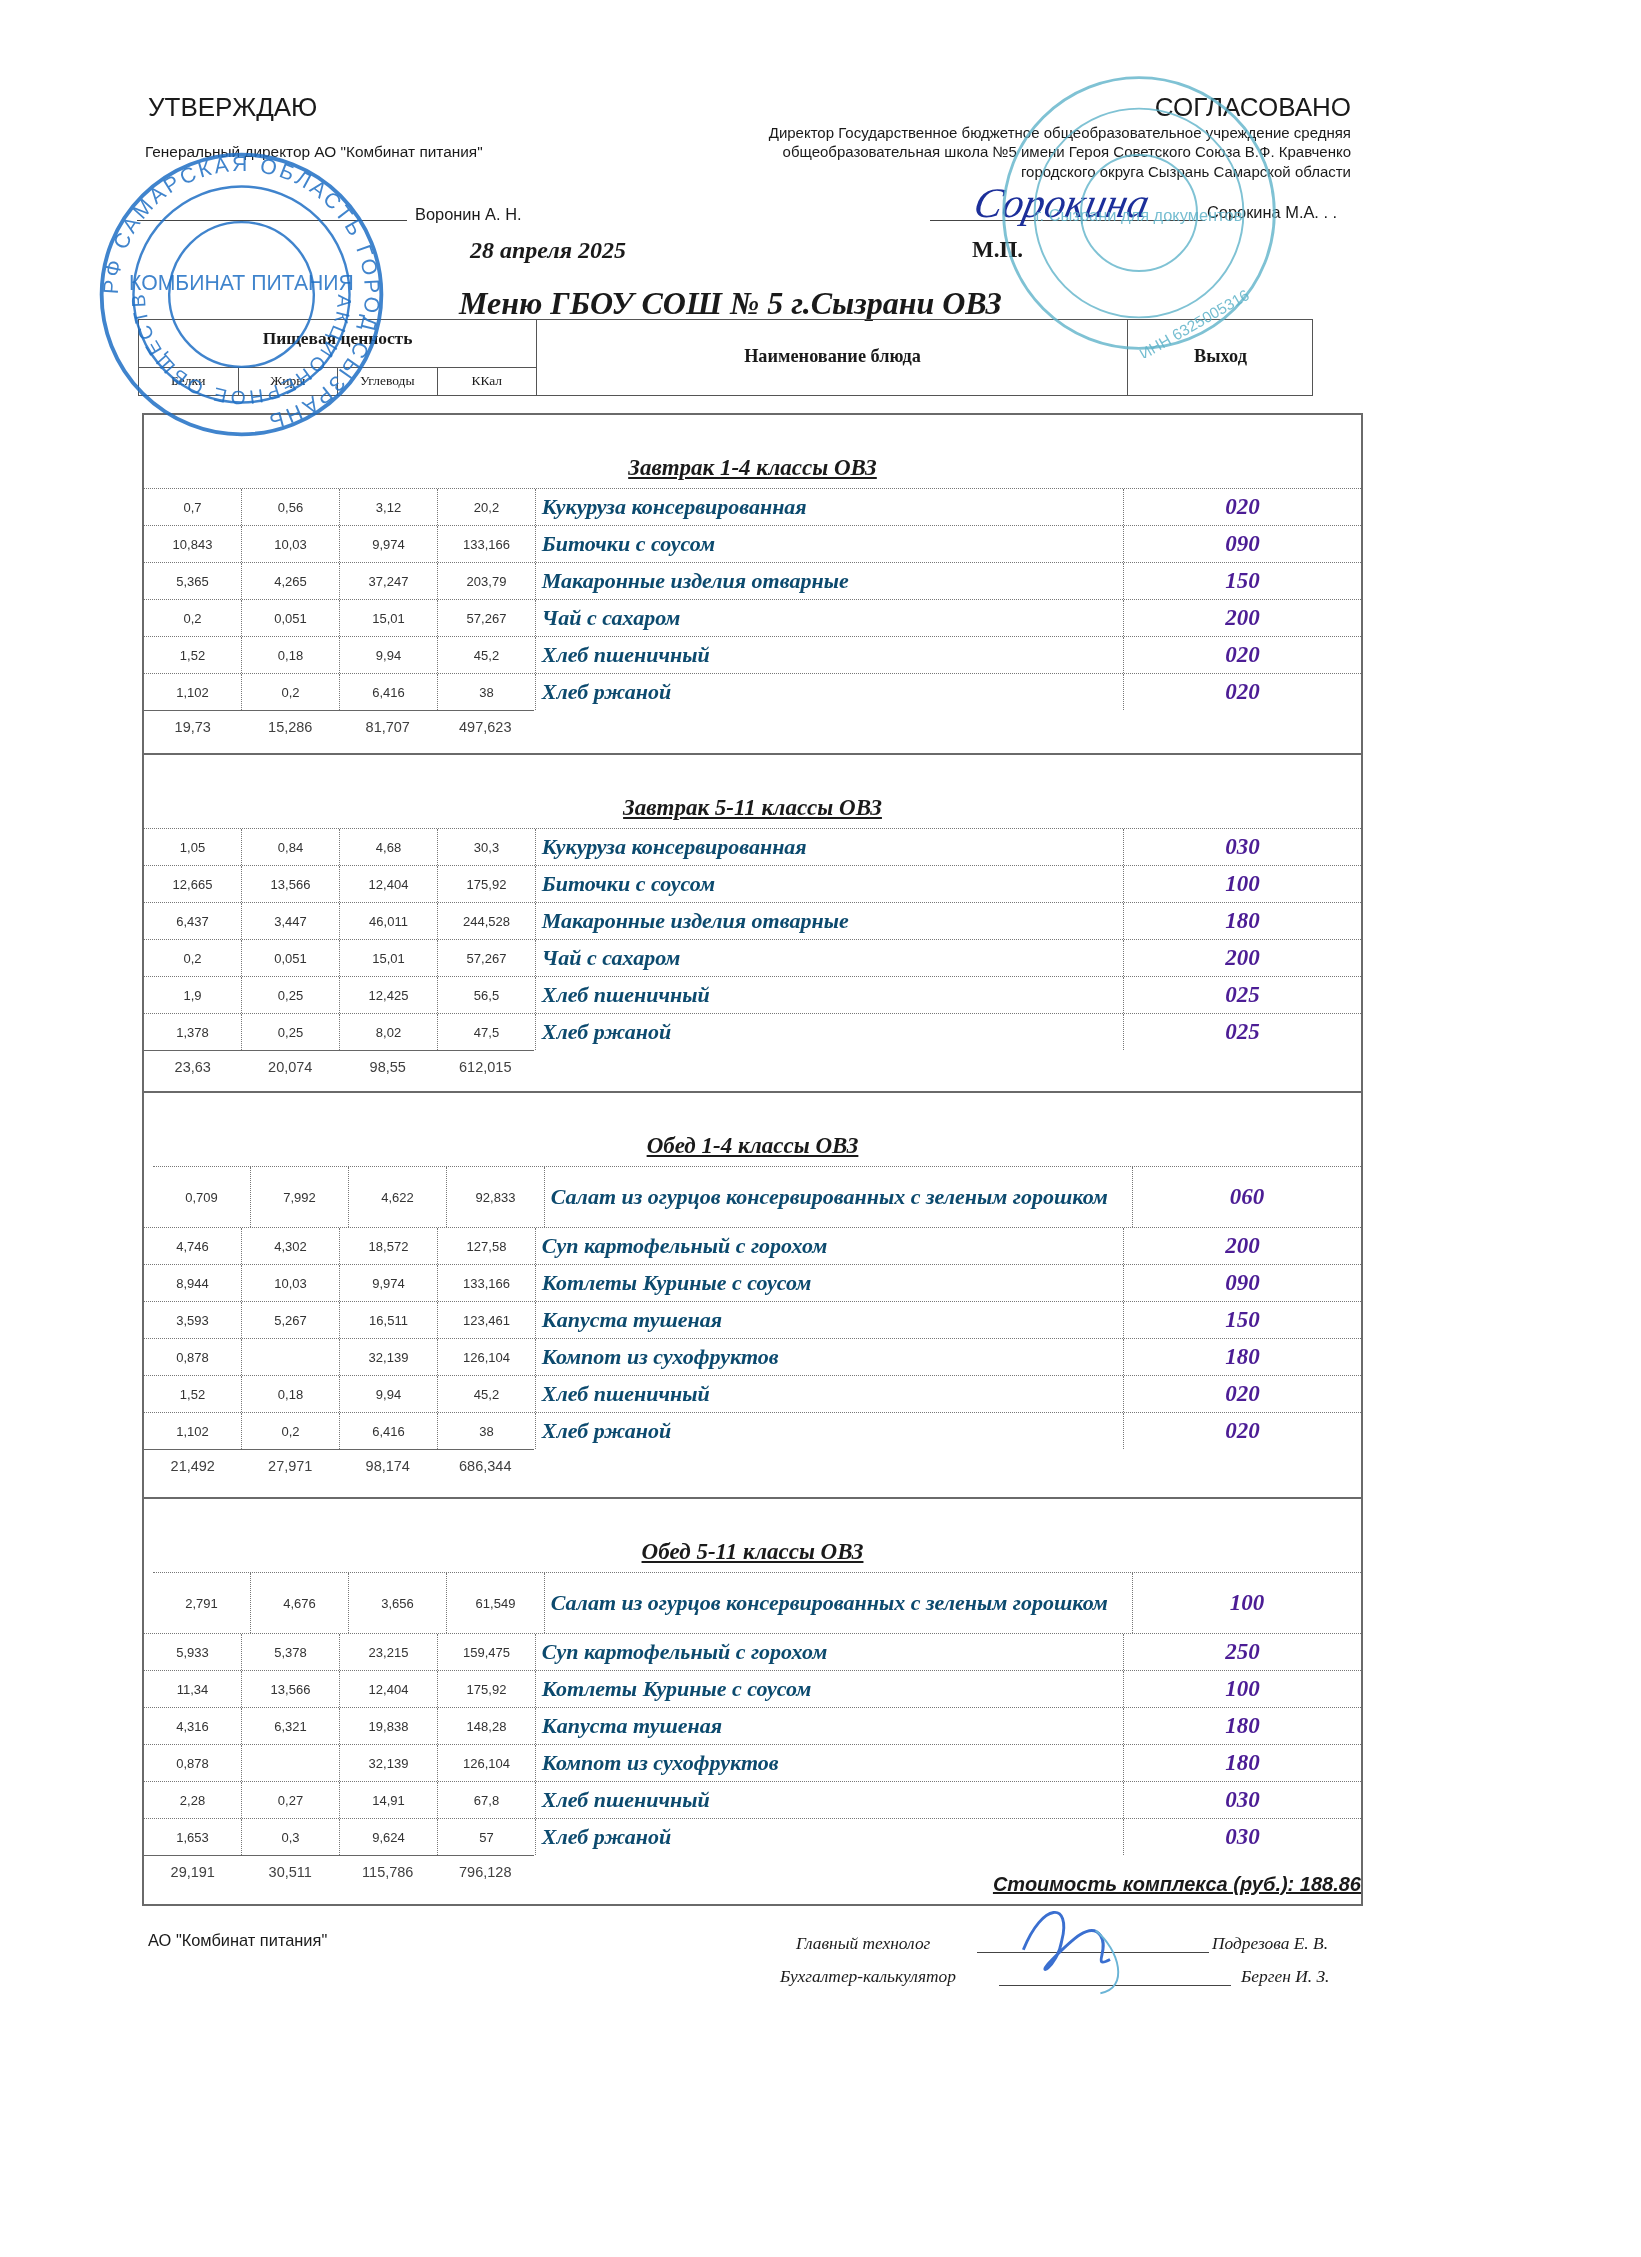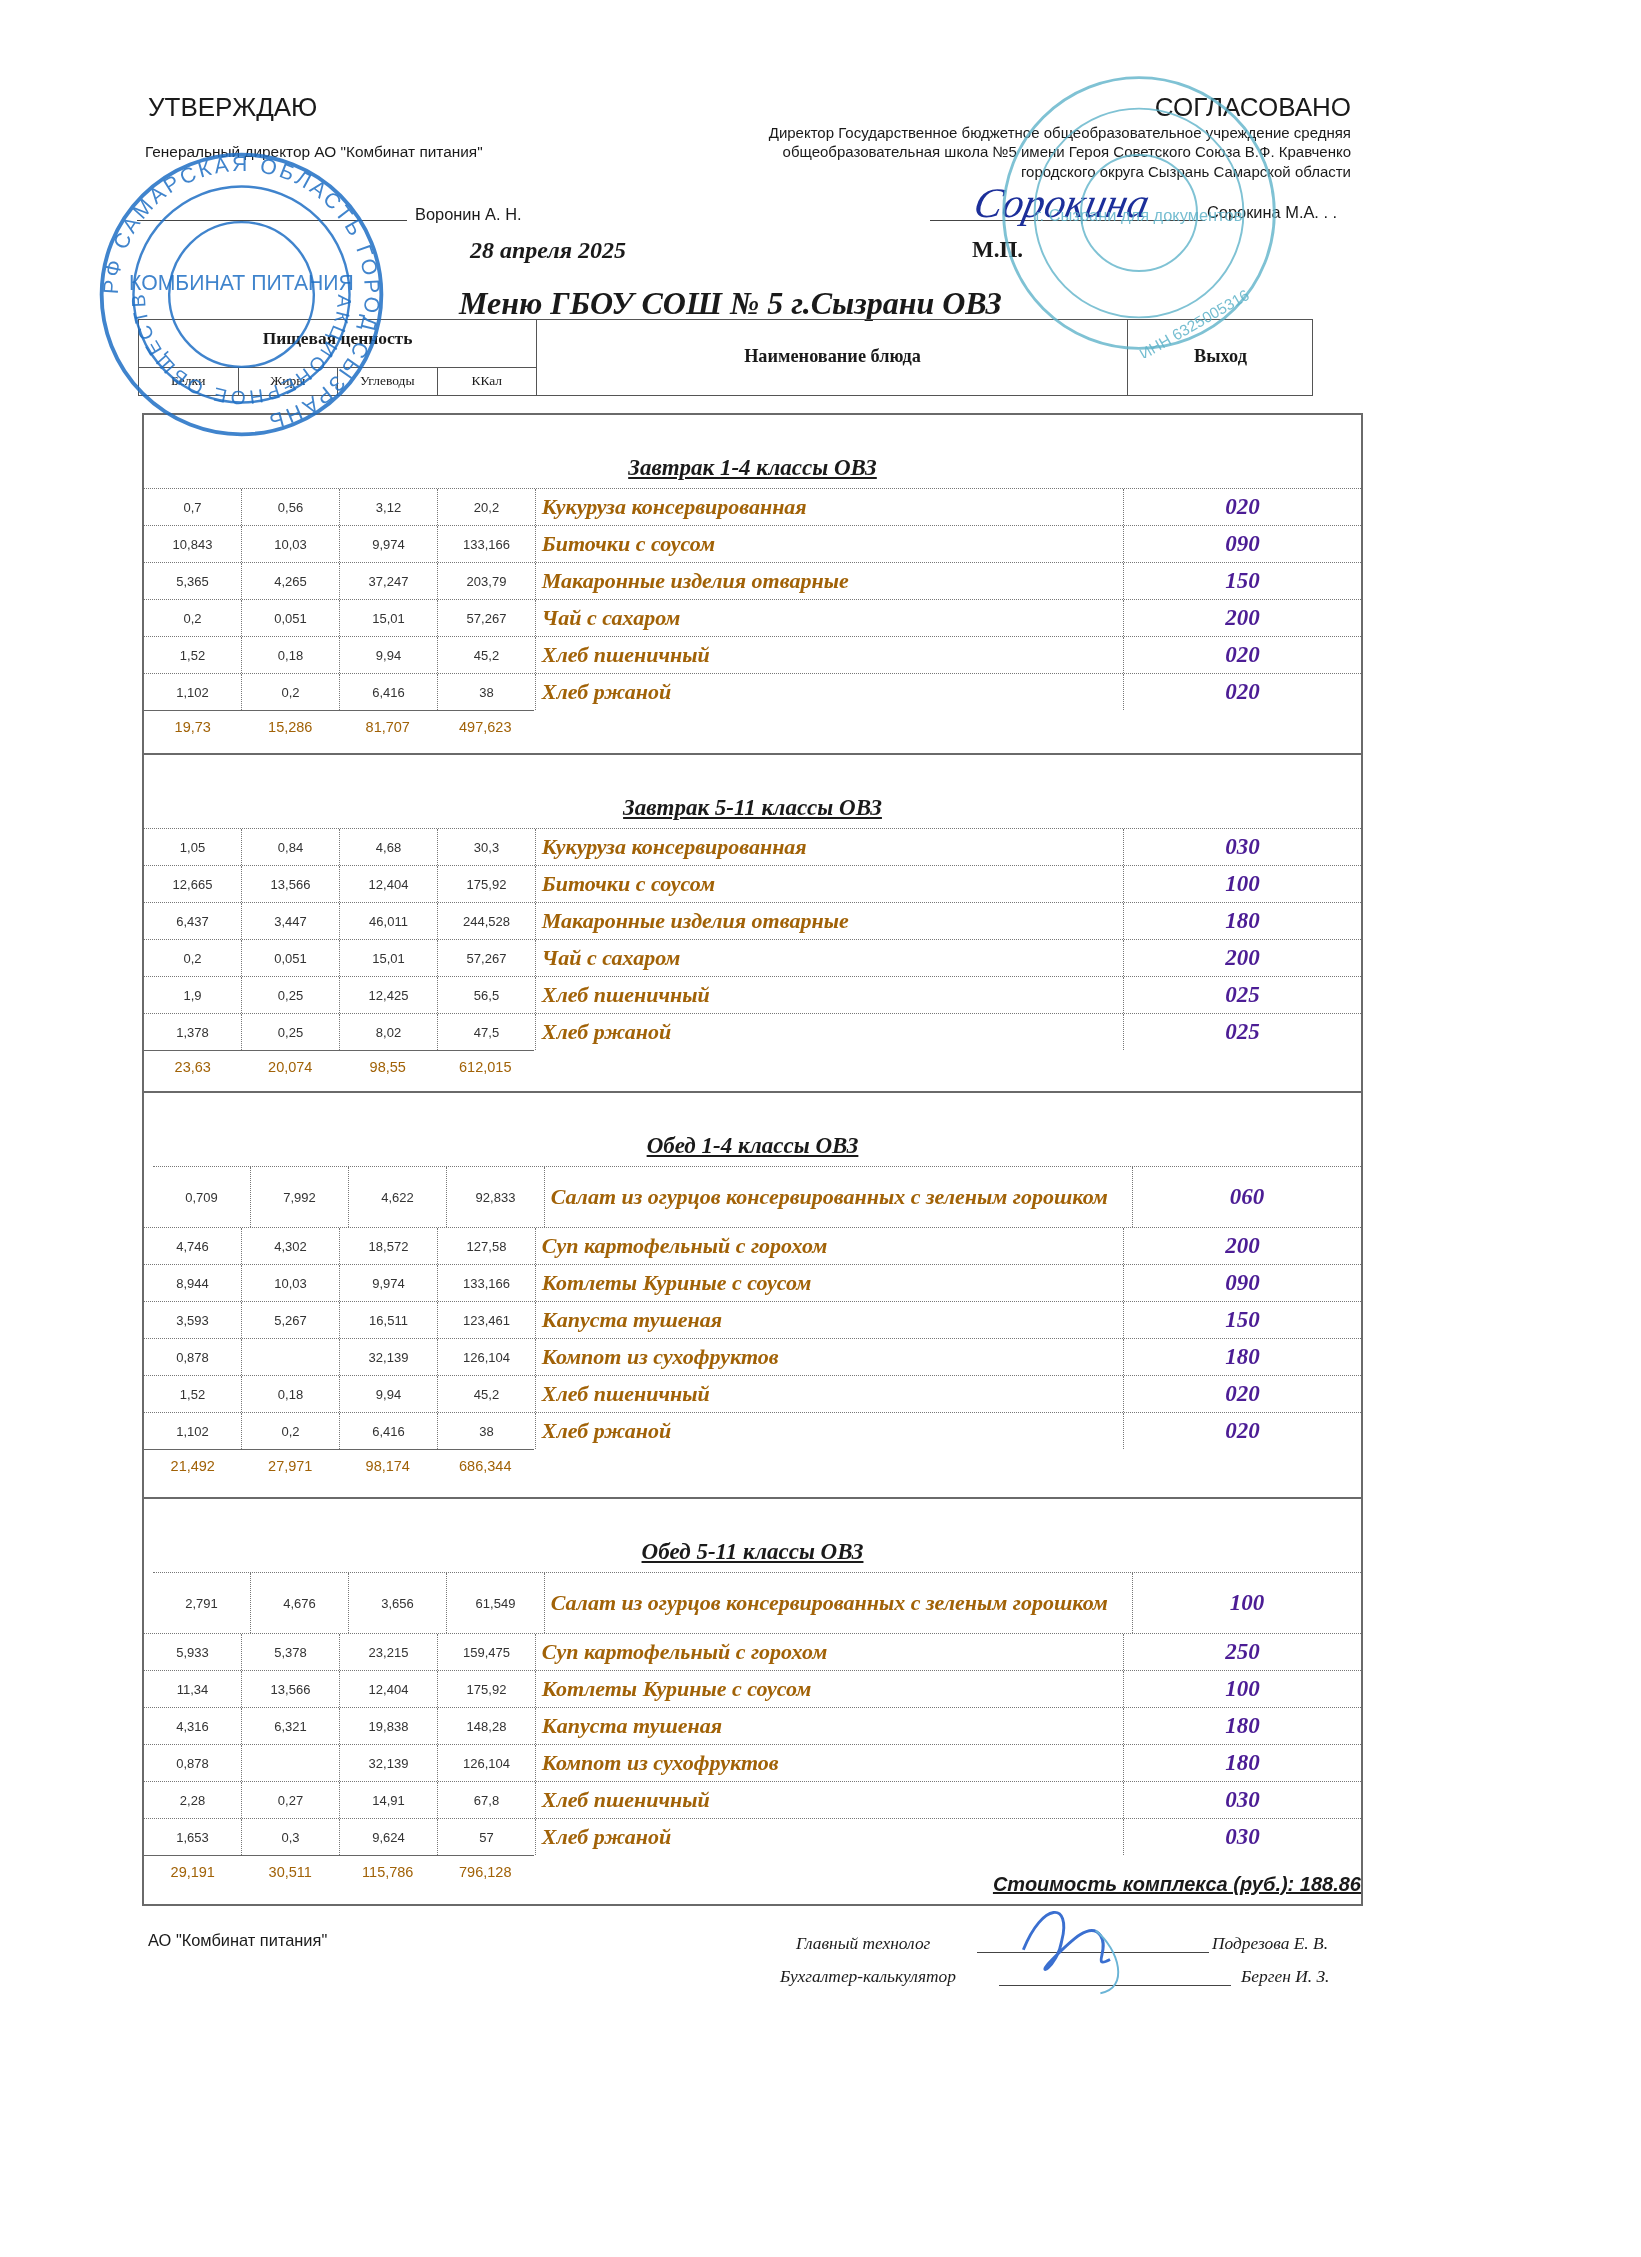--- a/index.html
+++ b/index.html
@@ -33,26 +33,26 @@
   #col-header .nutr-sub div:last-child { border-right: none; }
   #col-header .dish-h { position: absolute; left: 399px; top: 0; width: 589px; height: 100%; border-right: 1.9px solid #555; text-align: center; font-weight: bold; font-size: 18.3px; line-height: 73px; }
   #col-header .out-h { position: absolute; left: 990px; top: 0; right: 0; height: 100%; text-align: center; font-weight: bold; font-size: 18.3px; line-height: 73px; }
 
   
   .section { position: absolute; left: 142px; width: 1221px; border: 2.9px solid #6a6a6a; box-sizing: border-box; background: #fff; }
   .section .sec-title { height: 41px; text-align: center; font-family: "Liberation Serif", serif; font-style: italic; font-weight: bold; font-size: 23px; line-height: 42px; text-decoration: underline; margin-top: 32px; }
   .row { display: flex; border-top: 1px dotted #777; }
   .cell { box-sizing: border-box; display: flex; align-items: center; justify-content: center; font-family: "Liberation Sans", sans-serif; font-size: 13px; color: #333; border-right: 1px dotted #777; }
   .c-num { width: 98px; }
-  .c-dish { width: 588px; justify-content: flex-start; padding-left: 5.8px; font-family: "Liberation Serif", serif; font-style: italic; font-weight: bold; font-size: 22px; color: #a16207; line-height: 28px; }
+  .c-dish { width: 588px; justify-content: flex-start; padding-left: 5.8px; font-family: "Liberation Serif", serif; font-style: italic; font-weight: bold; font-size: 22px; color: #0c4a6e; line-height: 28px; }
   .c-out { flex: 1; border-right: none; font-family: "Liberation Serif", serif; font-style: italic; font-weight: bold; font-size: 23px; color: #4c1d95; }
   .row.single { height: 36px; }
   .row.double { height: 60px; margin-left: 9px; }
   .totals { display: flex; height: 31px; border-top: 1.9px solid #666; width: 390px; }
-  .totals .cell { border-right: none; font-size: 14.5px; color: #a16207; }
+  .totals .cell { border-right: none; font-size: 14.5px; color: #404040; }
   .sec-bottom { height: 17.4px; }
 
   
   #cost { right: 280px; top: 1873px; font-size: 20px; font-style: italic; font-weight: bold; text-decoration: underline; }
   #footer-company { left: 148px; top: 1931px; font-size: 16.4px; }
   #tech-role { left: 796px; top: 1933px; font-size: 17.4px; font-style: italic; }
   #tech-line { left: 977px; top: 1952px; width: 232px; border-bottom: 1px solid #444; }
   #tech-name { left: 1212px; top: 1933px; font-size: 17.4px; font-style: italic; }
   #acc-role { left: 780px; top: 1966px; font-size: 17.4px; font-style: italic; }
   #acc-line { left: 999px; top: 1985px; width: 232px; border-bottom: 1px solid #444; }

